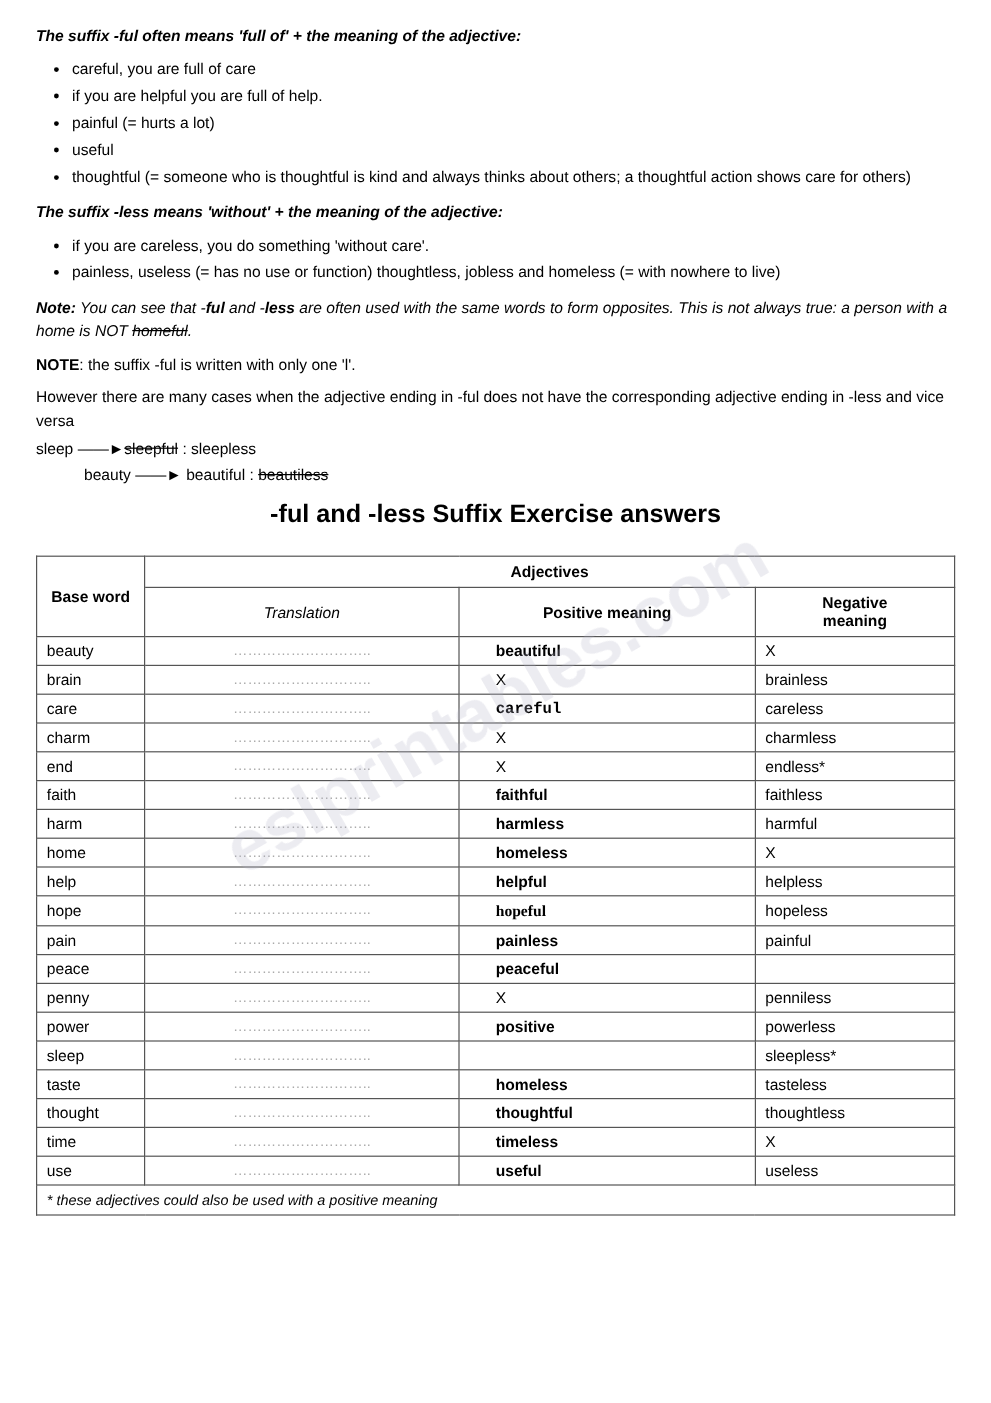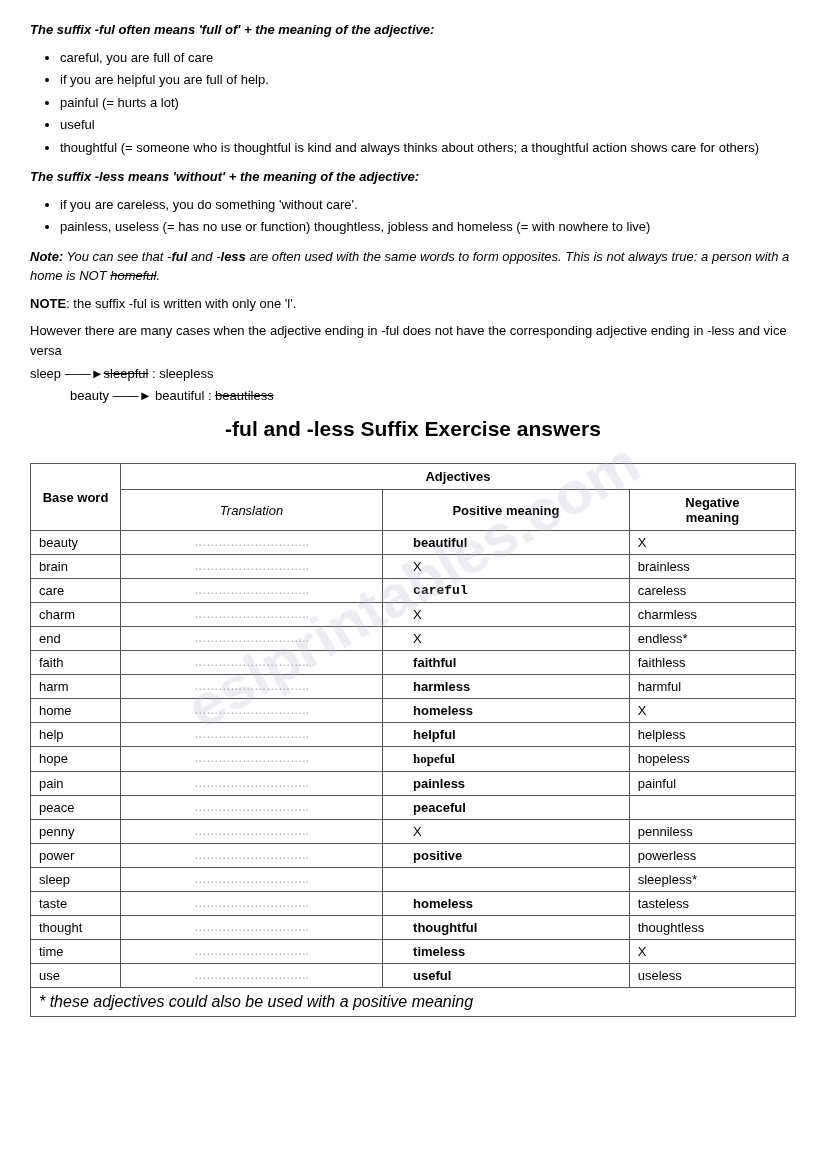--- a/index.html
+++ b/index.html
@@ -51,21 +51,21 @@
       padding: 5px 8px;
       font-size: 13px;
     }
     td {
       padding: 4px 8px;
       font-size: 13px;
       vertical-align: top;
     }
     .col-base { width: 90px; }
     .header-adjectives { text-align: center; font-weight: bold; }
-    .footnote { font-size: 16px; padding: 5px 8px; font-style: italic; margin-left: 16px; }
+    .footnote { font-size: 12px; padding: 5px 8px; font-style: italic; margin-left: 16px; }
     .neg-header { font-weight: bold; }
   </style>
 </head>
 <body>
 
 <div class="watermark">eslprintables.com</div>
 
 <p class="section-title">The suffix -ful often means 'full of' + the meaning of the adjective:</p>
 <ul>
   <li>careful, you are full of care</li>

